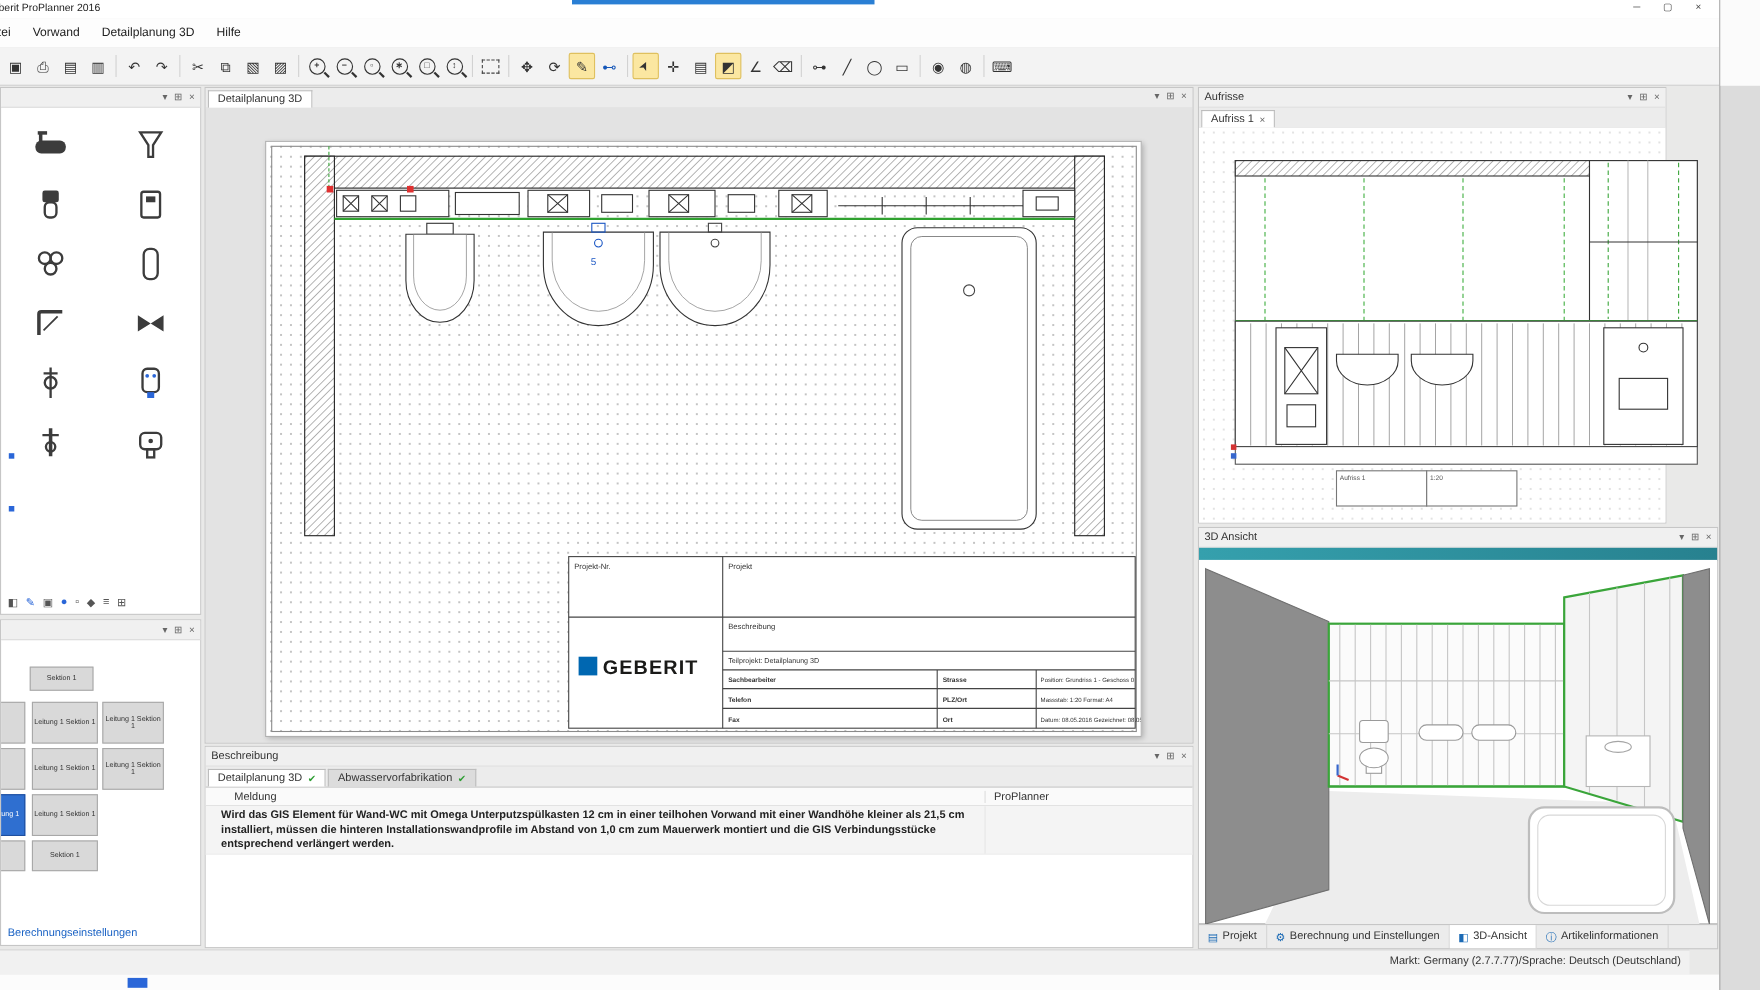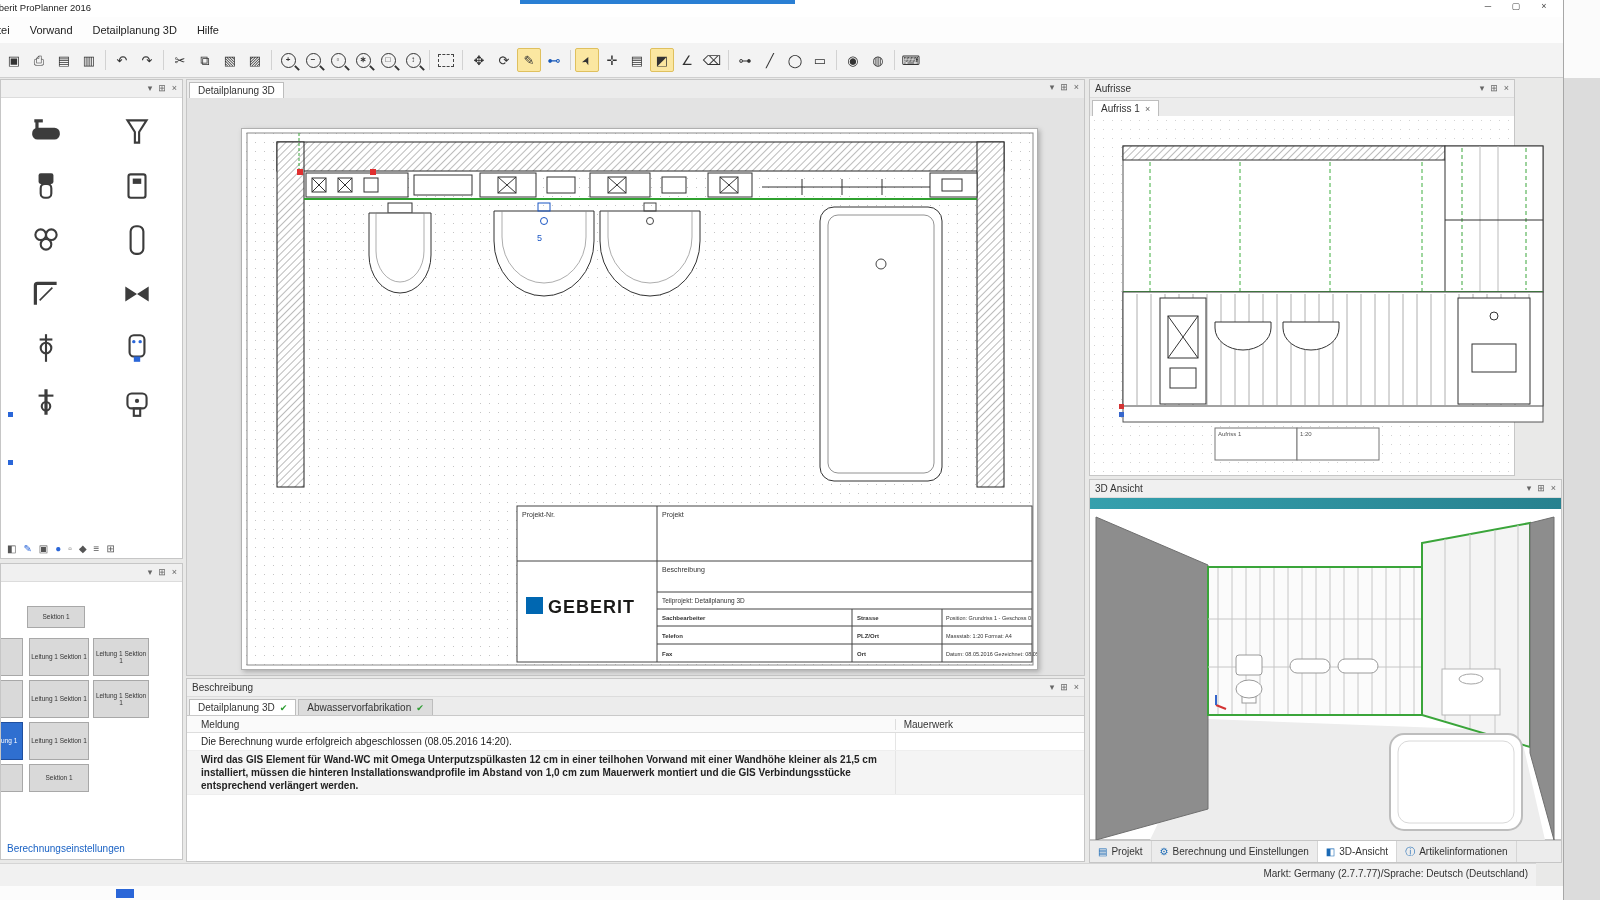--- a/index.html
+++ b/index.html
@@ -45,21 +45,21 @@
   .sblock{position:absolute;background:#d9d9d9;border:1px solid #a8a8a8;box-sizing:border-box;font-size:6.5px;line-height:1.15;color:#333;display:flex;align-items:center;justify-content:center;text-align:center;overflow:hidden;padding:1px;}
   .sblock.sel{background:#2f6fd0;border-color:#1f4f9f;color:#fff;}
   #calclink{position:absolute;left:0;bottom:2px;width:100%;font-size:10px;color:#1a62c4;padding:3px 6px;box-sizing:border-box;white-space:nowrap;overflow:hidden;}
   
   #docpanel{left:186px;top:79px;width:899px;height:597px;background:#e6e6e6;}
   #doccontent{position:absolute;left:0;top:18px;right:0;bottom:0;background:#e3e3e3;}
   .sheet{position:absolute;left:54px;top:30px;width:795px;height:540px;background:#fff;border:1px solid #b0b0b0;box-shadow:2px 2px 5px rgba(0,0,0,0.25);background-image:radial-gradient(circle,#c4c4c4 0.7px,transparent 0.8px);background-size:9px 9px;}
   
   #msgpanel{left:186px;top:678px;width:899px;height:184px;}
   #mhead{display:flex;height:16px;background:#fafafa;border-bottom:1px solid #ddd;font-size:10px;color:#333;align-items:center;}
-  #col-meldung{width:79%;padding-left:14px;border-right:1px solid #ddd;box-sizing:border-box;}
+  #col-meldung{width:79%;padding-left:26px;border-right:1px solid #ddd;box-sizing:border-box;}
   #col-anweisung{flex:1;padding-left:8px;}
   .mrow{display:flex;border-bottom:1px solid #eee;font-size:10px;color:#222;}
   .mrow.alt{background:#f4f4f4;font-weight:bold;}
   .mcell{width:79%;padding:2px 10px 2px 14px;border-right:1px solid #e5e5e5;box-sizing:border-box;line-height:1.3;}
   .acell{flex:1;padding:2px 6px;}
   
   #aufpanel{left:1089px;top:79px;width:426px;height:397px;}
   #aufcontent{position:absolute;left:0;top:36px;right:0;bottom:0;background:#fff;background-image:radial-gradient(circle,#d2d2d2 0.6px,transparent 0.7px);background-size:9px 9px;}
   #v3dpanel{left:1089px;top:479px;width:473px;height:361px;}
   #tealbar{height:12px;background:linear-gradient(90deg,#35a0ad,#27818f);}
@@ -486,27 +486,23 @@
           <span>Detailplanung 3D</span>
           <span class="chk">✔</span>
         </span>
         <span class="tab">
           <span>Abwasservorfabrikation</span>
           <span class="chk">✔</span>
         </span>
       </div>
     <div id="mhead">
       <div id="col-meldung">Meldung</div>
-      <div id="col-anweisung">Mauerwerk</div>
+      <div id="col-anweisung">ProPlanner</div>
     </div>
     <div id="mrows">
-        <div class="mrow">
-          <div class="mcell">Die Berechnung wurde erfolgreich abgeschlossen (08.05.2016 14:20).</div>
-          <div class="acell"></div>
-        </div>
         <div class="mrow alt">
           <div class="mcell">Wird das GIS Element für Wand-WC mit Omega Unterputzspülkasten 12 cm in einer teilhohen Vorwand mit einer Wandhöhe kleiner als 21,5 cm installiert, müssen die hinteren Installationswandprofile im Abstand von 1,0 cm zum Mauerwerk montiert und die GIS Verbindungsstücke entsprechend verlängert werden.</div>
           <div class="acell"></div>
         </div>
       </div>
   </div>
 
   <div class="panel" id="aufpanel">
     <div class="phead">
       <span>Aufrisse</span>

